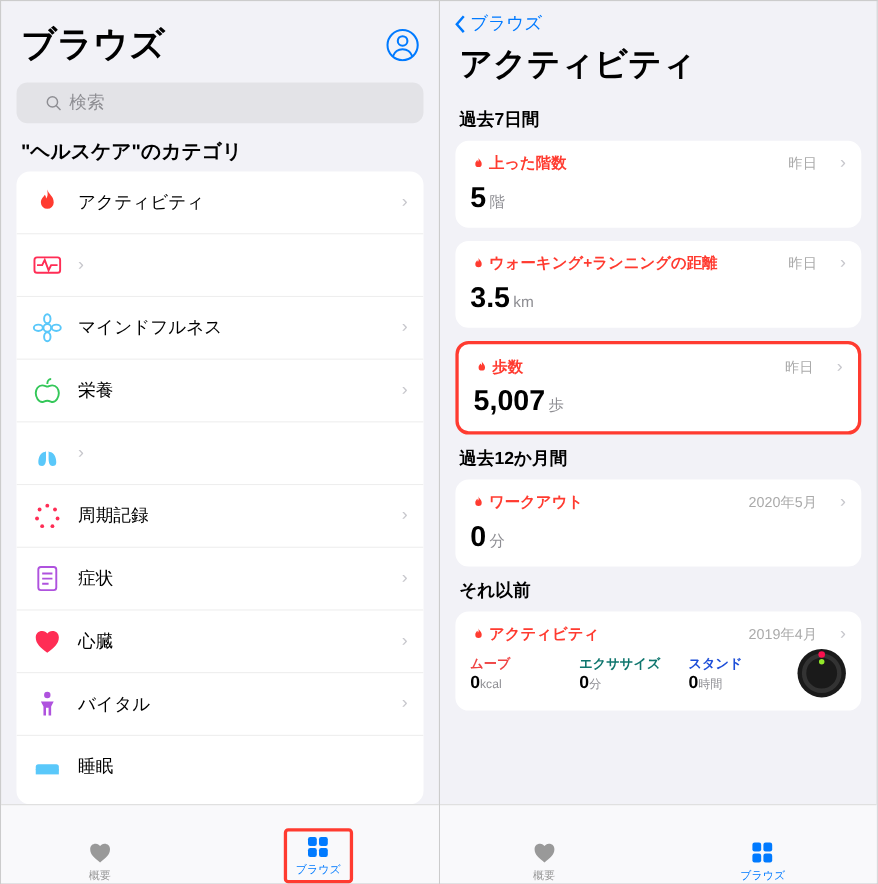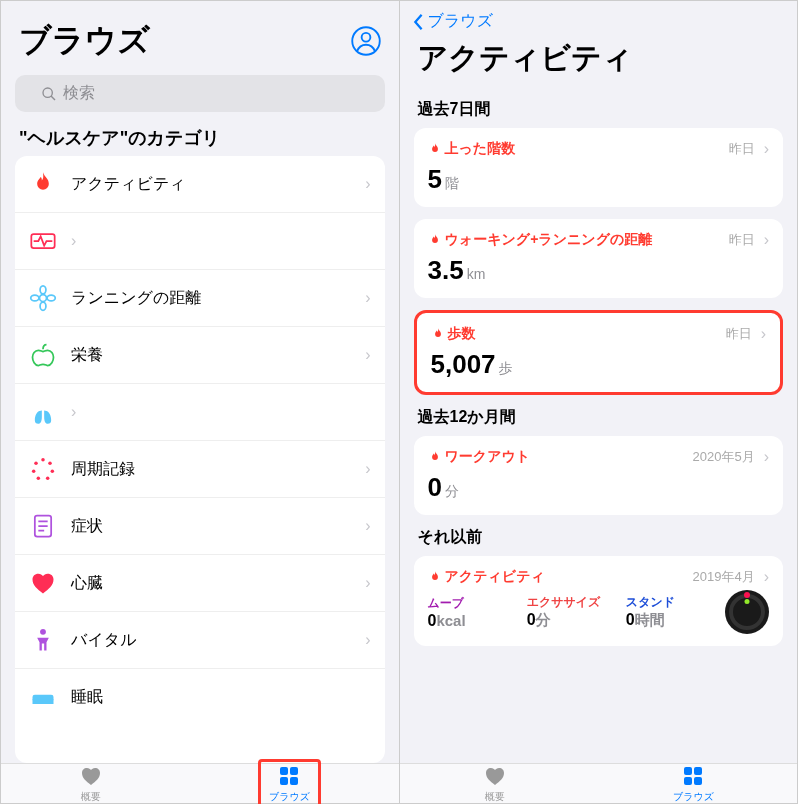--- a/index.html
+++ b/index.html
@@ -13,46 +13,46 @@
 .profile-icon { width: 30px; height: 30px; color: #007aff; }
 .search-bar { margin: 6px 14px 14px; background: #e3e3e7; border-radius: 10px; padding: 8px 26px; display: flex; align-items: center; color: #8e8e93; font-size: 16px; }
 .search-bar svg { width: 16px; height: 16px; margin-right: 6px; }
 .section-l { padding: 0 18px 6px; font-size: 18px; font-weight: 700; }
 .list { margin: 0 14px; background: #fff; border-radius: 12px; overflow: hidden; flex: 1; }
 .row { display: flex; align-items: center; padding: 14px 14px; border-bottom: 1px solid #eee; }
 .row:last-child { border-bottom: none; align-items: center; }
 .row-icon { width: 28px; height: 28px; margin-right: 14px; display: flex; align-items: center; justify-content: center; }
 .row-label { flex: 1; font-size: 16px; font-weight: 500; }
 .chev { color: #c7c7cc; font-size: 16px; }
-.tabbar { height: 40px; background: #f9f9fb; border-top: 1px solid #ddd; display: flex; justify-content: space-around; align-items: center; }
+.tabbar { height: 72px; background: #f9f9fb; border-top: 1px solid #ddd; display: flex; justify-content: space-around; align-items: flex-end; }
 .tab { display: flex; flex-direction: column; align-items: center; font-size: 10px; color: #999; }
 .tab.active { color: #007aff; }
 .tab svg { width: 24px; height: 24px; margin-bottom: 2px; }
 
 
 .back { padding: 10px 12px 2px; color: #007aff; font-size: 16px; display: flex; align-items: center; }
 .back svg { width: 12px; height: 18px; margin-right: 4px; }
 .header-r { padding: 4px 18px 10px; font-size: 30px; font-weight: 700; }
 .scroll-r { flex: 1; overflow: hidden; padding: 0 14px; }
 .section-r { font-size: 16px; font-weight: 700; margin: 10px 4px 8px; }
 .card { background: #fff; border-radius: 12px; padding: 12px 14px; margin-bottom: 12px; }
 .card-top { display: flex; align-items: center; font-size: 14px; }
 .card-top .flame { color: #ff3b30; margin-right: 3px; display: flex; }
 .card-title { color: #ff3b30; font-weight: 600; flex: 1; font-size: 14px; }
-.card-date { color: #aaa; font-size: 13px; margin-right: 9px; }
+.card-date { color: #aaa; font-size: 13px; margin-right: 21px; }
 .card-val { font-size: 26px; font-weight: 700; margin-top: 6px; display: flex; align-items: baseline; }
 .card-unit { font-size: 14px; color: #8e8e93; margin-left: 3px; font-weight: 500; }
 .hl { border: 3px solid #ff3b30; }
 .hl-tab { border: 3px solid #ff3b30; padding: 2px 8px; border-radius: 4px; }
 
 .card-cols { display: flex; gap: 12px; margin-top: 4px; align-items: center; }
 .col { flex: 1; }
 .col-label { font-size: 12px; font-weight: 600; }
 .col-val { font-size: 16px; font-weight: 700; }
-.col-unit { font-size: 15px; color: #8e8e93; font-weight: 700; }
+.col-unit { font-size: 11px; color: #8e8e93; font-weight: 400; }
 .ring { width: 44px; height: 44px; border-radius: 50%; background: #1a1a1a; position: relative; flex-shrink: 0; }
 .ring::before { content: ""; position: absolute; inset: 4px; border-radius: 50%; border: 4px solid #333; }
 .ring .dot-r { position: absolute; top: 2px; left: 50%; width: 6px; height: 6px; background: #fa114f; border-radius: 50%; transform: translateX(-50%); }
 .ring .dot-g { position: absolute; top: 9px; left: 50%; width: 5px; height: 5px; background: #92e82a; border-radius: 50%; transform: translateX(-50%); }
 </style>
 </head>
 <body>
 
 <div class="phone">
   <div class="header-l">
@@ -98,21 +98,21 @@
           <svg viewBox="0 0 24 24">
             <circle cx="12" cy="12" r="3" fill="none" stroke="#5ac8fa" stroke-width="1.5"></circle>
             <g stroke="#5ac8fa" stroke-width="1.5" fill="none">
               <ellipse cx="12" cy="5" rx="2.5" ry="3.5"></ellipse>
               <ellipse cx="12" cy="19" rx="2.5" ry="3.5"></ellipse>
               <ellipse cx="5" cy="12" rx="3.5" ry="2.5"></ellipse>
               <ellipse cx="19" cy="12" rx="3.5" ry="2.5"></ellipse>
             </g>
           </svg>
         </div>
-      <span class="row-label">ランニングの距離</span>
+      <span class="row-label">マインドフルネス</span>
       <span class="chev">›</span>
     </div>
 
     <div class="row">
       <div class="row-icon">
           <svg viewBox="0 0 24 24">
             <path d="M8 8c-3 0-5 3-5 6s2 7 5 7c1 0 2-1 4-1s3 1 4 1c3 0 5-4 5-7s-2-6-5-6c-2 0-3 1-4 1s-2-1-4-1z" fill="none" stroke="#34c759" stroke-width="1.5"></path>
             <path d="M12 7c0-2 1-4 3-4" fill="none" stroke="#34c759" stroke-width="1.5"></path>
           </svg>
         </div>
@@ -303,25 +303,25 @@
             <svg width="14" height="14" viewBox="0 0 24 24">
               <path d="M12 2c1 4 5 5 5 10a5 5 0 01-10 0c0-3 2-4 3-6 1 1 1 2 1 3 2-2 1-5 1-7z" fill="currentColor"></path>
             </svg>
           </span>
         <span class="card-title">アクティビティ</span>
         <span class="card-date">2019年4月</span>
         <span class="chev">›</span>
       </div>
       <div class="card-cols">
         <div class="col">
-          <div class="col-label" style="color:#a21caf">ムーブ</div>
+          <div class="col-label" style="color:#ef4444">ムーブ</div>
           <div class="col-val"><span>0</span><span class="col-unit">kcal</span></div>
         </div>
         <div class="col">
-          <div class="col-label" style="color:#ef4444">エクササイズ</div>
+          <div class="col-label" style="color:#0f766e">エクササイズ</div>
           <div class="col-val"><span>0</span><span class="col-unit">分</span></div>
         </div>
         <div class="col">
           <div class="col-label" style="color:#1d4ed8">スタンド</div>
           <div class="col-val"><span>0</span><span class="col-unit">時間</span></div>
         </div>
         <div class="ring">
             <div class="dot-r"></div>
             <div class="dot-g"></div>
           </div>

